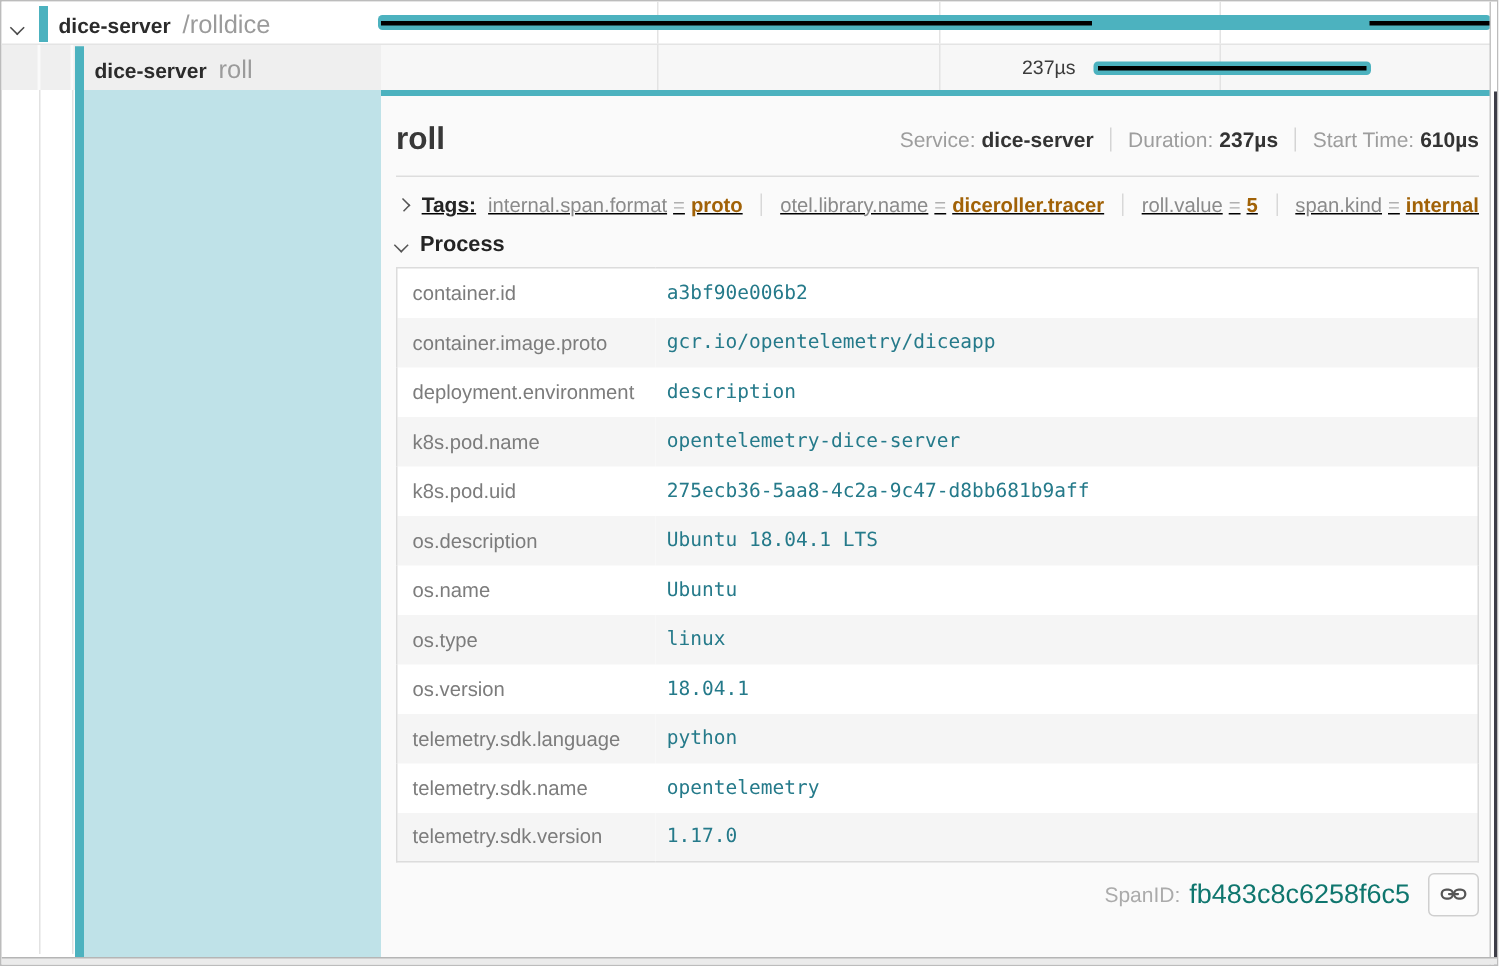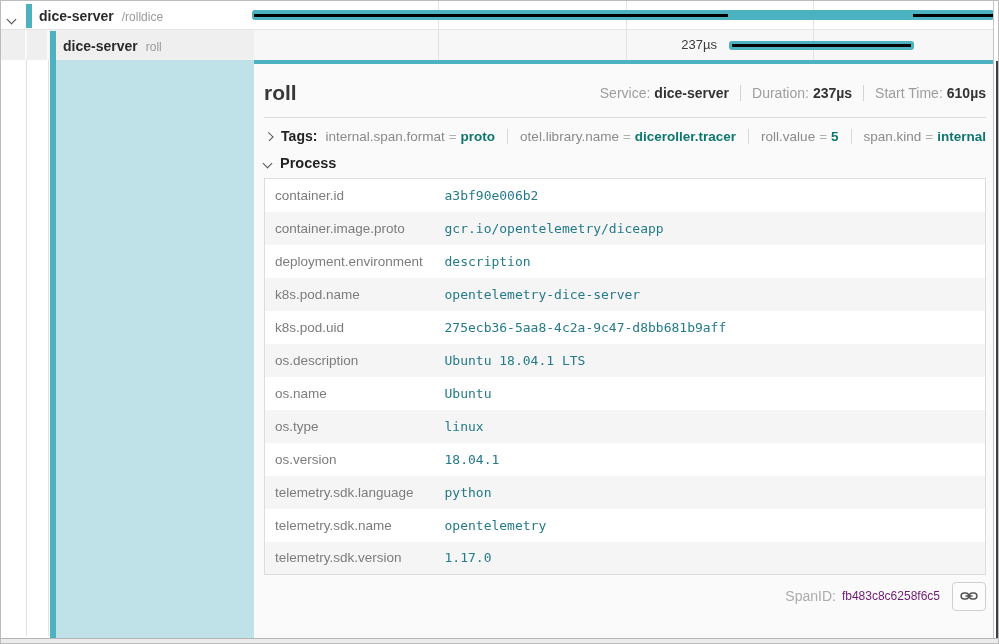--- a/index.html
+++ b/index.html
@@ -36,21 +36,21 @@
   }
   .chev.down  { transform:rotate(45deg); }
   .chev.right { transform:rotate(-45deg); }
   .row1 .chev-wrap {
     position:absolute; left:7px; top:8px; width:14px; height:14px; cursor:pointer;
   }
   .accent-r1 {
     position:absolute; left:25px; top:3px; width:6px; height:24px; background:#4cb2bf;
   }
   .svc { font-size:14px; font-weight:bold; color:#2b2b2b; }
-  .op  { font-size:12px; color:#9b9b9b; margin-left:8px;text-align:right; }
+  .op  { font-size:17px; color:#9b9b9b; margin-left:8px;text-align:right; }
   .row1 .label-wrap { position:absolute; left:38px; top:6px; white-space:nowrap; }
   .row2 .label-wrap { position:absolute; left:62px; top:7px; white-space:nowrap; }
 
   .accent-col {
     position:absolute; left:49px; top:30px; width:6px; height:607px; background:#4cb2bf;
   }
   .teal-fill {
     position:absolute; left:55px; top:59px; width:198px; height:578px; background:#bfe2e8;
   }
 
@@ -88,27 +88,27 @@
   }
   .d-header { display:flex; align-items:center; margin-top:13px; height:32px; }
   .d-title { font-size:21px; font-weight:bold; color:#383838; flex:1 1 auto; }
   .d-meta { display:flex; align-items:flex-end; white-space:nowrap; font-size:14px; }
   .meta-item { color:#9d9d9d; }
   .meta-item b { color:#333; margin-left:4px; }
   .meta-item + .meta-item { border-left:1px solid #d4d4d4; padding-left:11px; margin-left:11px; }
 
   .d-divider { border-bottom:1px solid #ddd; margin-top:8px; }
 
-  .tags-row { display:flex; align-items:center; padding:10px 0 4px 2px; cursor:pointer; }
+  .tags-row { display:flex; align-items:center; padding:10px 0 4px 2px; cursor:pointer;text-decoration:underline; }
   .tags-row .chev { margin-right:9px; margin-top:0; border-color:#555; }
   .sec-label { font-size:14px; font-weight:bold; color:#242424; }
   .tag-items { display:flex; align-items:center; margin-left:8px; font-size:13.5px; white-space:nowrap; }
   .tag-item { color:#8a8a8a; }
   .tag-item .eq { color:#b0b0b0; margin:0 4px; }
-  .tag-item b { color:#0f766e; }
+  .tag-item b { color:#a16207; }
   .tag-item + .tag-item { border-left:1px solid #d8d8d8; padding-left:12px; margin-left:12px; }
 
   .process-row { display:flex; align-items:center; padding:7px 0 7px 0; cursor:pointer; }
   .process-row .chev { margin-right:9px; border-color:#555; }
   .process-row .sec-label { font-size:14.5px; }
 
   table.kv {
     width:100%; border-collapse:collapse; background:#fff;
     border:1px solid #dcdcdc;
   }
@@ -120,21 +120,21 @@
   }
   td.v {
     font-family:"DejaVu Sans Mono", monospace; font-size:13px; color:#257a8a;
     vertical-align:middle; white-space:nowrap; padding:0 8px;
   }
 
   .spanid-row {
     display:flex; justify-content:flex-end; align-items:center; margin-top:5px; height:32px;
   }
   .spanid-label { font-size:14px; color:#ababab; margin-right:6px; }
-  .spanid-value { font-size:12px; color:#701a75; }
+  .spanid-value { font-size:18px; color:#0f766e; }
   .link-btn {
     margin-left:12px; width:34px; height:29px; background:#fcfcfc;
     border:1px solid #cfcfcf; border-radius:4px;
     display:flex; align-items:center; justify-content:center; cursor:pointer;
   }
   .link-btn svg { display:block; }
 
   
   .right-border-line {
     position:absolute; left:992px; top:0; width:1px; height:644px; background:#c4c4c4;

